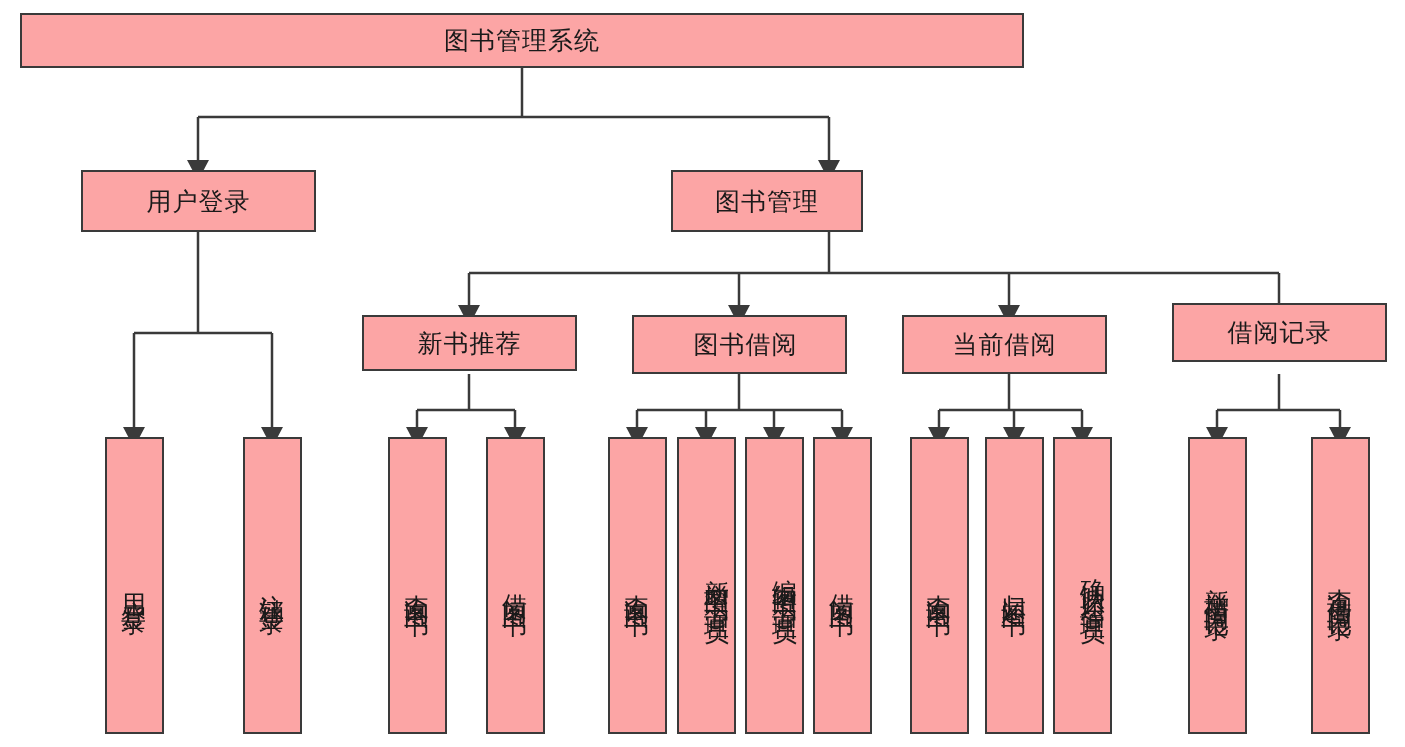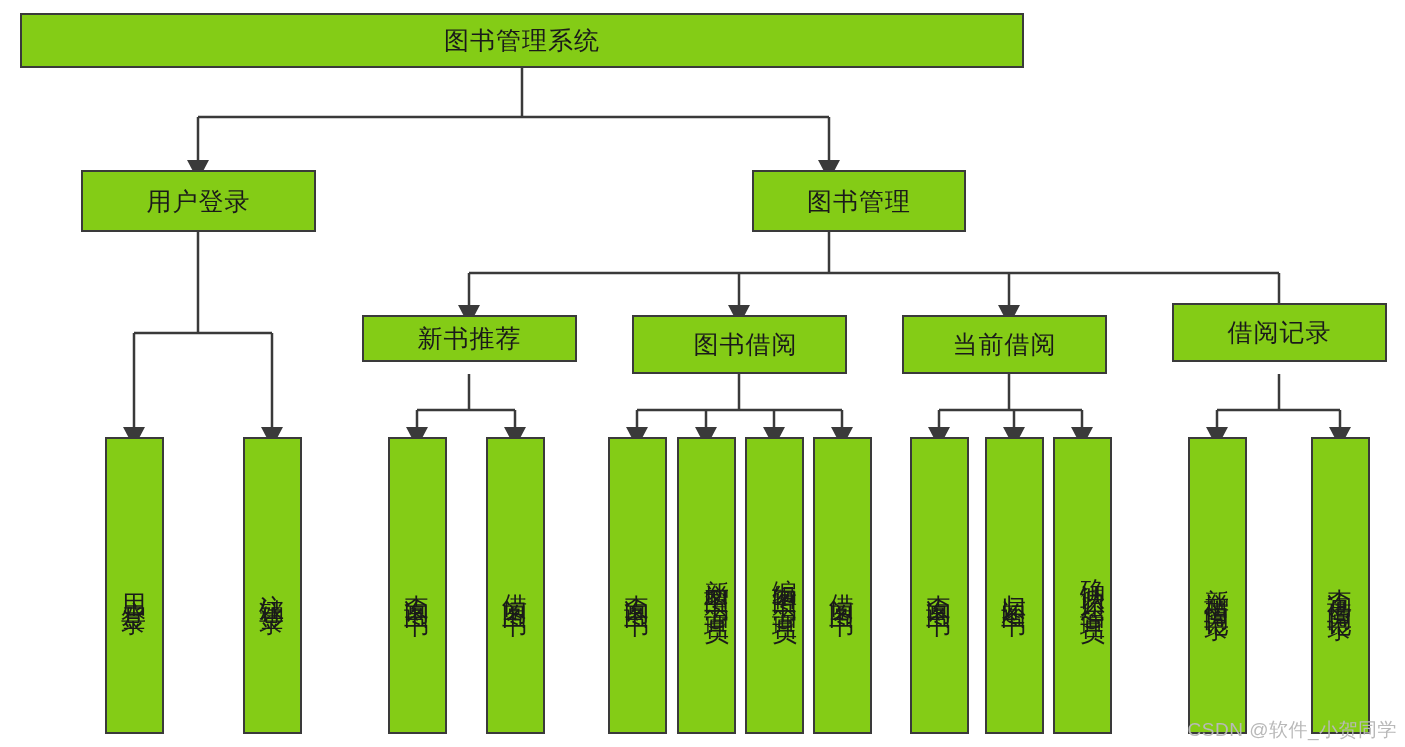--- a/index.html
+++ b/index.html
@@ -1,20 +1,20 @@
 <!DOCTYPE html>
 <html><head>
 <meta charset="utf-8">
 <style>
   html,body{margin:0;padding:0;background:#ffffff;}
   body{width:1405px;height:747px;overflow:hidden;
        font-family:"Liberation Sans","DejaVu Sans",sans-serif;}
   #diagram{position:relative;width:1405px;height:747px;background:#fff;}
   svg#wires{position:absolute;left:0;top:0;width:1405px;height:747px;}
-  .node{position:absolute;box-sizing:border-box;background:#84cc16;
+  .node{position:absolute;box-sizing:border-box;background:#fca5a5;
         border:2.5px solid #3a3a3a;display:flex;align-items:center;
         justify-content:center;color:#1a1a1a;}
   .node.h{font-size:25px;letter-spacing:1px;}
   .node.v{writing-mode:vertical-rl;text-orientation:upright;
           font-size:25px;letter-spacing:6px;padding:8px 0;
           align-items:flex-start;justify-content:center;}
   .node.v.mid{align-items:center;}
   .wm{position:absolute;right:8px;bottom:4px;font-size:19px;
       color:#b9b9b9;letter-spacing:.5px;white-space:nowrap;}
 </style>
@@ -62,34 +62,33 @@
         <path d="M1279,374 L1279,410"></path>
         <path d="M1217,410 L1340,410"></path>
         <path d="M1217,410 L1217,429" marker-end="url(#arrow)"></path>
         <path d="M1340,410 L1340,429" marker-end="url(#arrow)"></path>
       </g>
   </svg>
 
   <div id="nodes">
       <div class="node h" style="left: 20px; top: 13px; width: 1004px; height: 55px;">图书管理系统</div>
       <div class="node h" style="left: 81px; top: 170px; width: 235px; height: 62px;">用户登录</div>
-      <div class="node h" style="left: 752px; top: 170px; width: 214px; height: 62px;">图书管理</div>
-      <div class="node h" style="left: 362px; top: 315px; width: 215px; height: 47px;">新书推荐</div>
+      <div class="node h" style="left: 671px; top: 170px; width: 192px; height: 62px;">图书管理</div>
+      <div class="node h" style="left: 362px; top: 315px; width: 215px; height: 56px;">新书推荐</div>
       <div class="node h" style="left: 632px; top: 315px; width: 215px; height: 59px; padding-left: 12px;">图书借阅</div>
       <div class="node h" style="left: 902px; top: 315px; width: 205px; height: 59px;">当前借阅</div>
       <div class="node h" style="left: 1172px; top: 303px; width: 215px; height: 59px;">借阅记录</div>
       <div class="node v mid" style="left: 105px; top: 437px; width: 59px; height: 297px;">用户登录</div>
       <div class="node v mid" style="left: 243px; top: 437px; width: 59px; height: 297px;">注销登录</div>
       <div class="node v mid" style="left: 388px; top: 437px; width: 59px; height: 297px;">查询图书</div>
       <div class="node v mid" style="left: 486px; top: 437px; width: 59px; height: 297px;">借阅图书</div>
       <div class="node v mid" style="left: 608px; top: 437px; width: 59px; height: 297px;">查询图书</div>
       <div class="node v" style="left: 677px; top: 437px; width: 59px; height: 297px;">新增图书（管理员）</div>
       <div class="node v" style="left: 745px; top: 437px; width: 59px; height: 297px;">编辑图书（管理员）</div>
       <div class="node v mid" style="left: 813px; top: 437px; width: 59px; height: 297px;">借阅图书</div>
       <div class="node v mid" style="left: 910px; top: 437px; width: 59px; height: 297px;">查询图书</div>
       <div class="node v mid" style="left: 985px; top: 437px; width: 59px; height: 297px;">归还图书</div>
       <div class="node v" style="left: 1053px; top: 437px; width: 59px; height: 297px;">确认归还（管理员）</div>
       <div class="node v mid" style="left: 1188px; top: 437px; width: 59px; height: 297px;">新增借阅记录</div>
       <div class="node v mid" style="left: 1311px; top: 437px; width: 59px; height: 297px;">查询借阅记录</div>
     </div>
 
-  <div class="wm">CSDN @软件_小贺同学</div>
 </div>
 
 </body></html>

